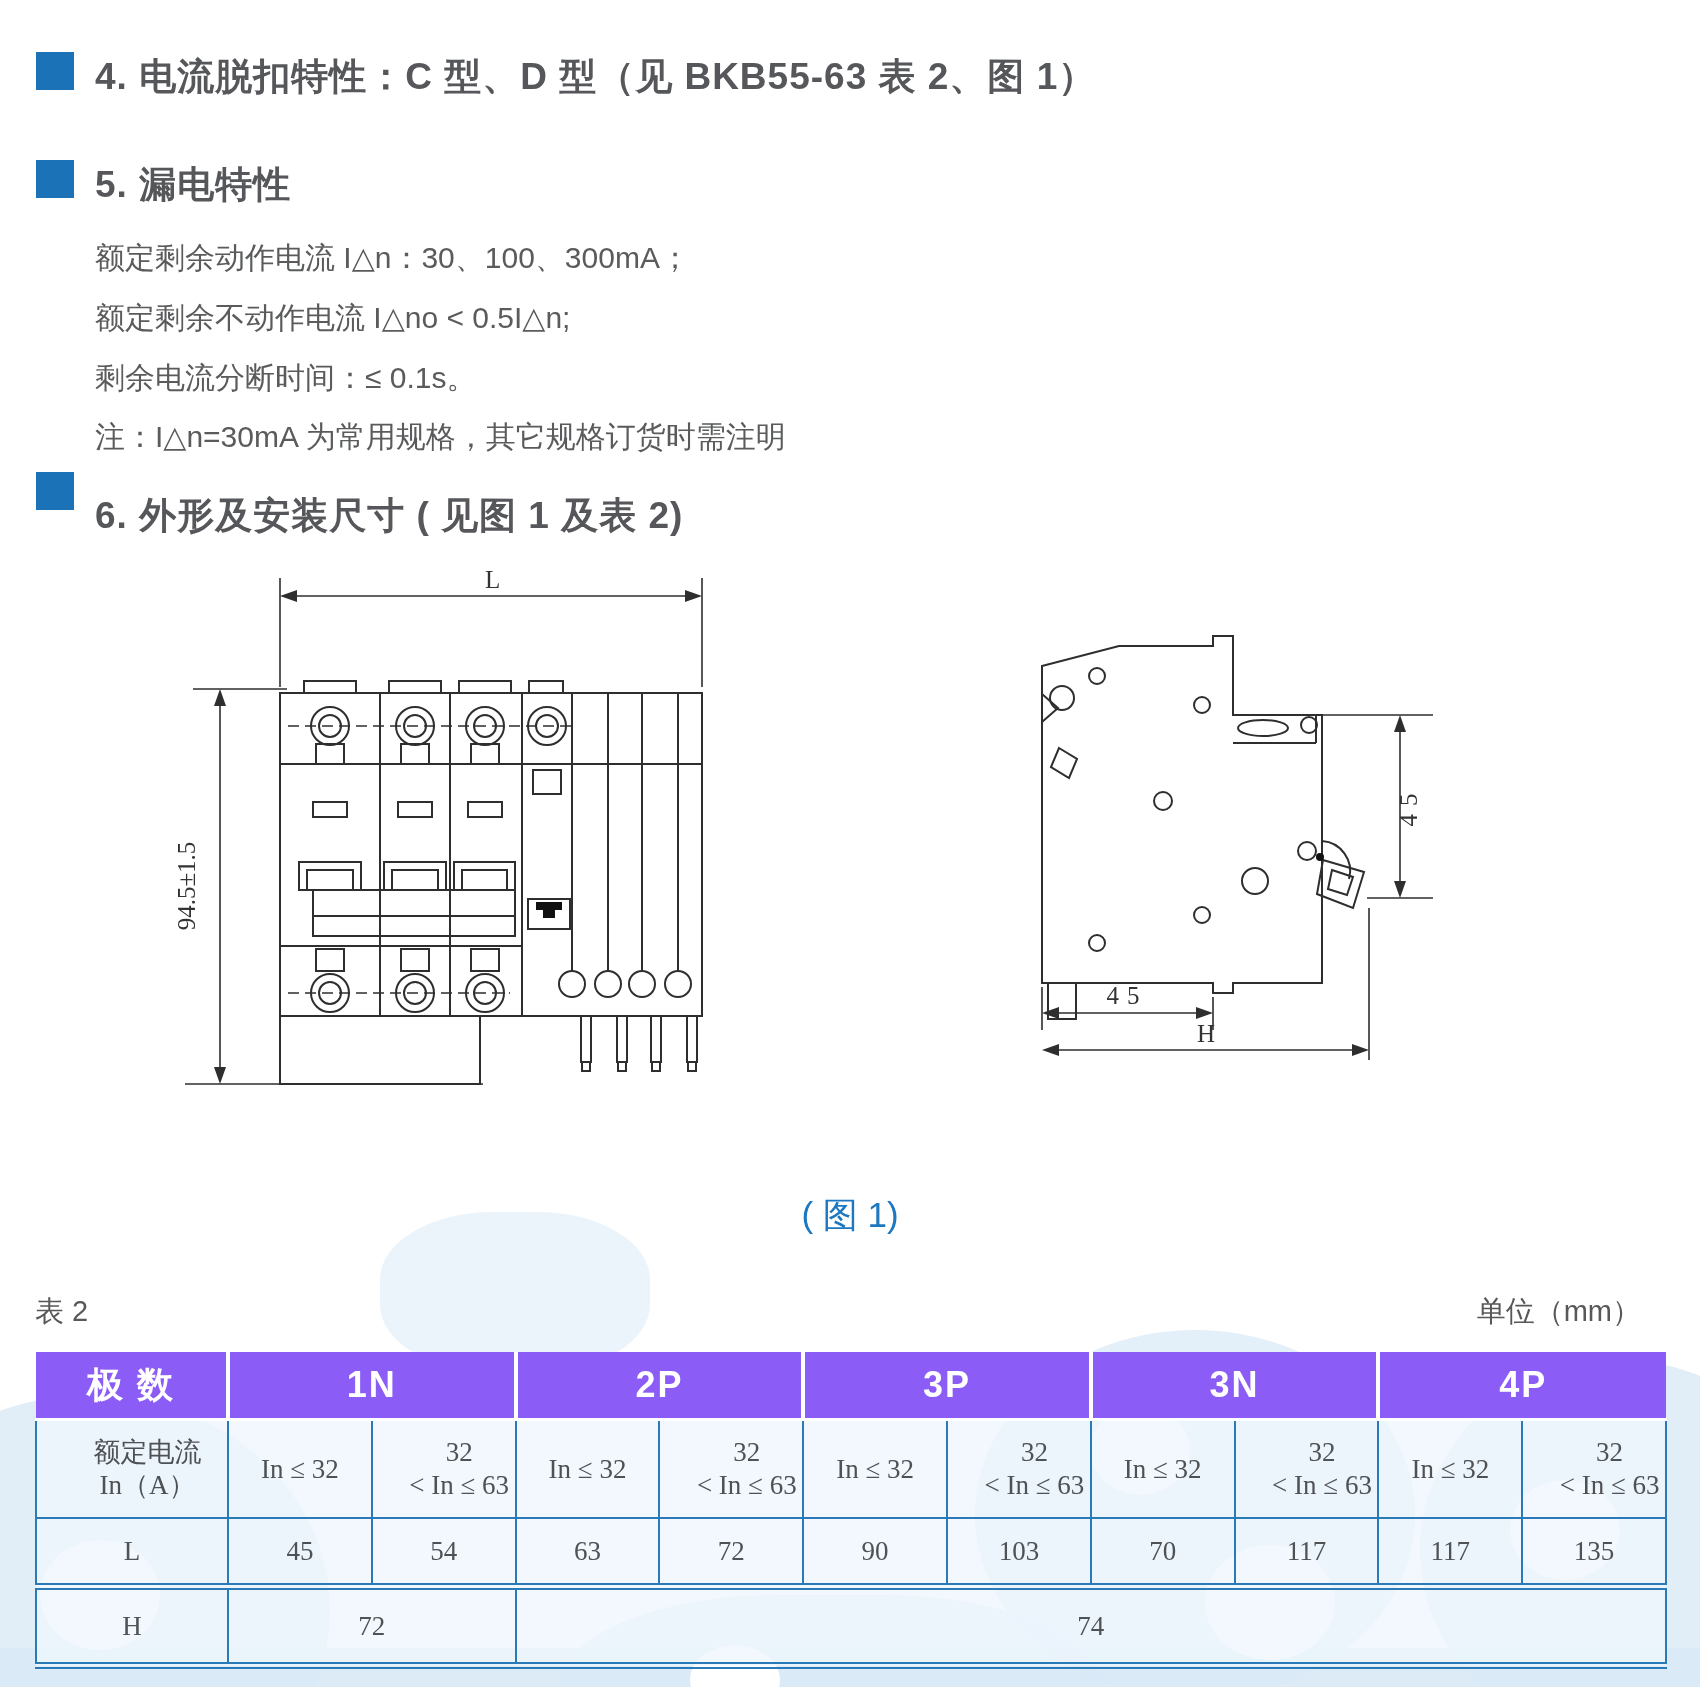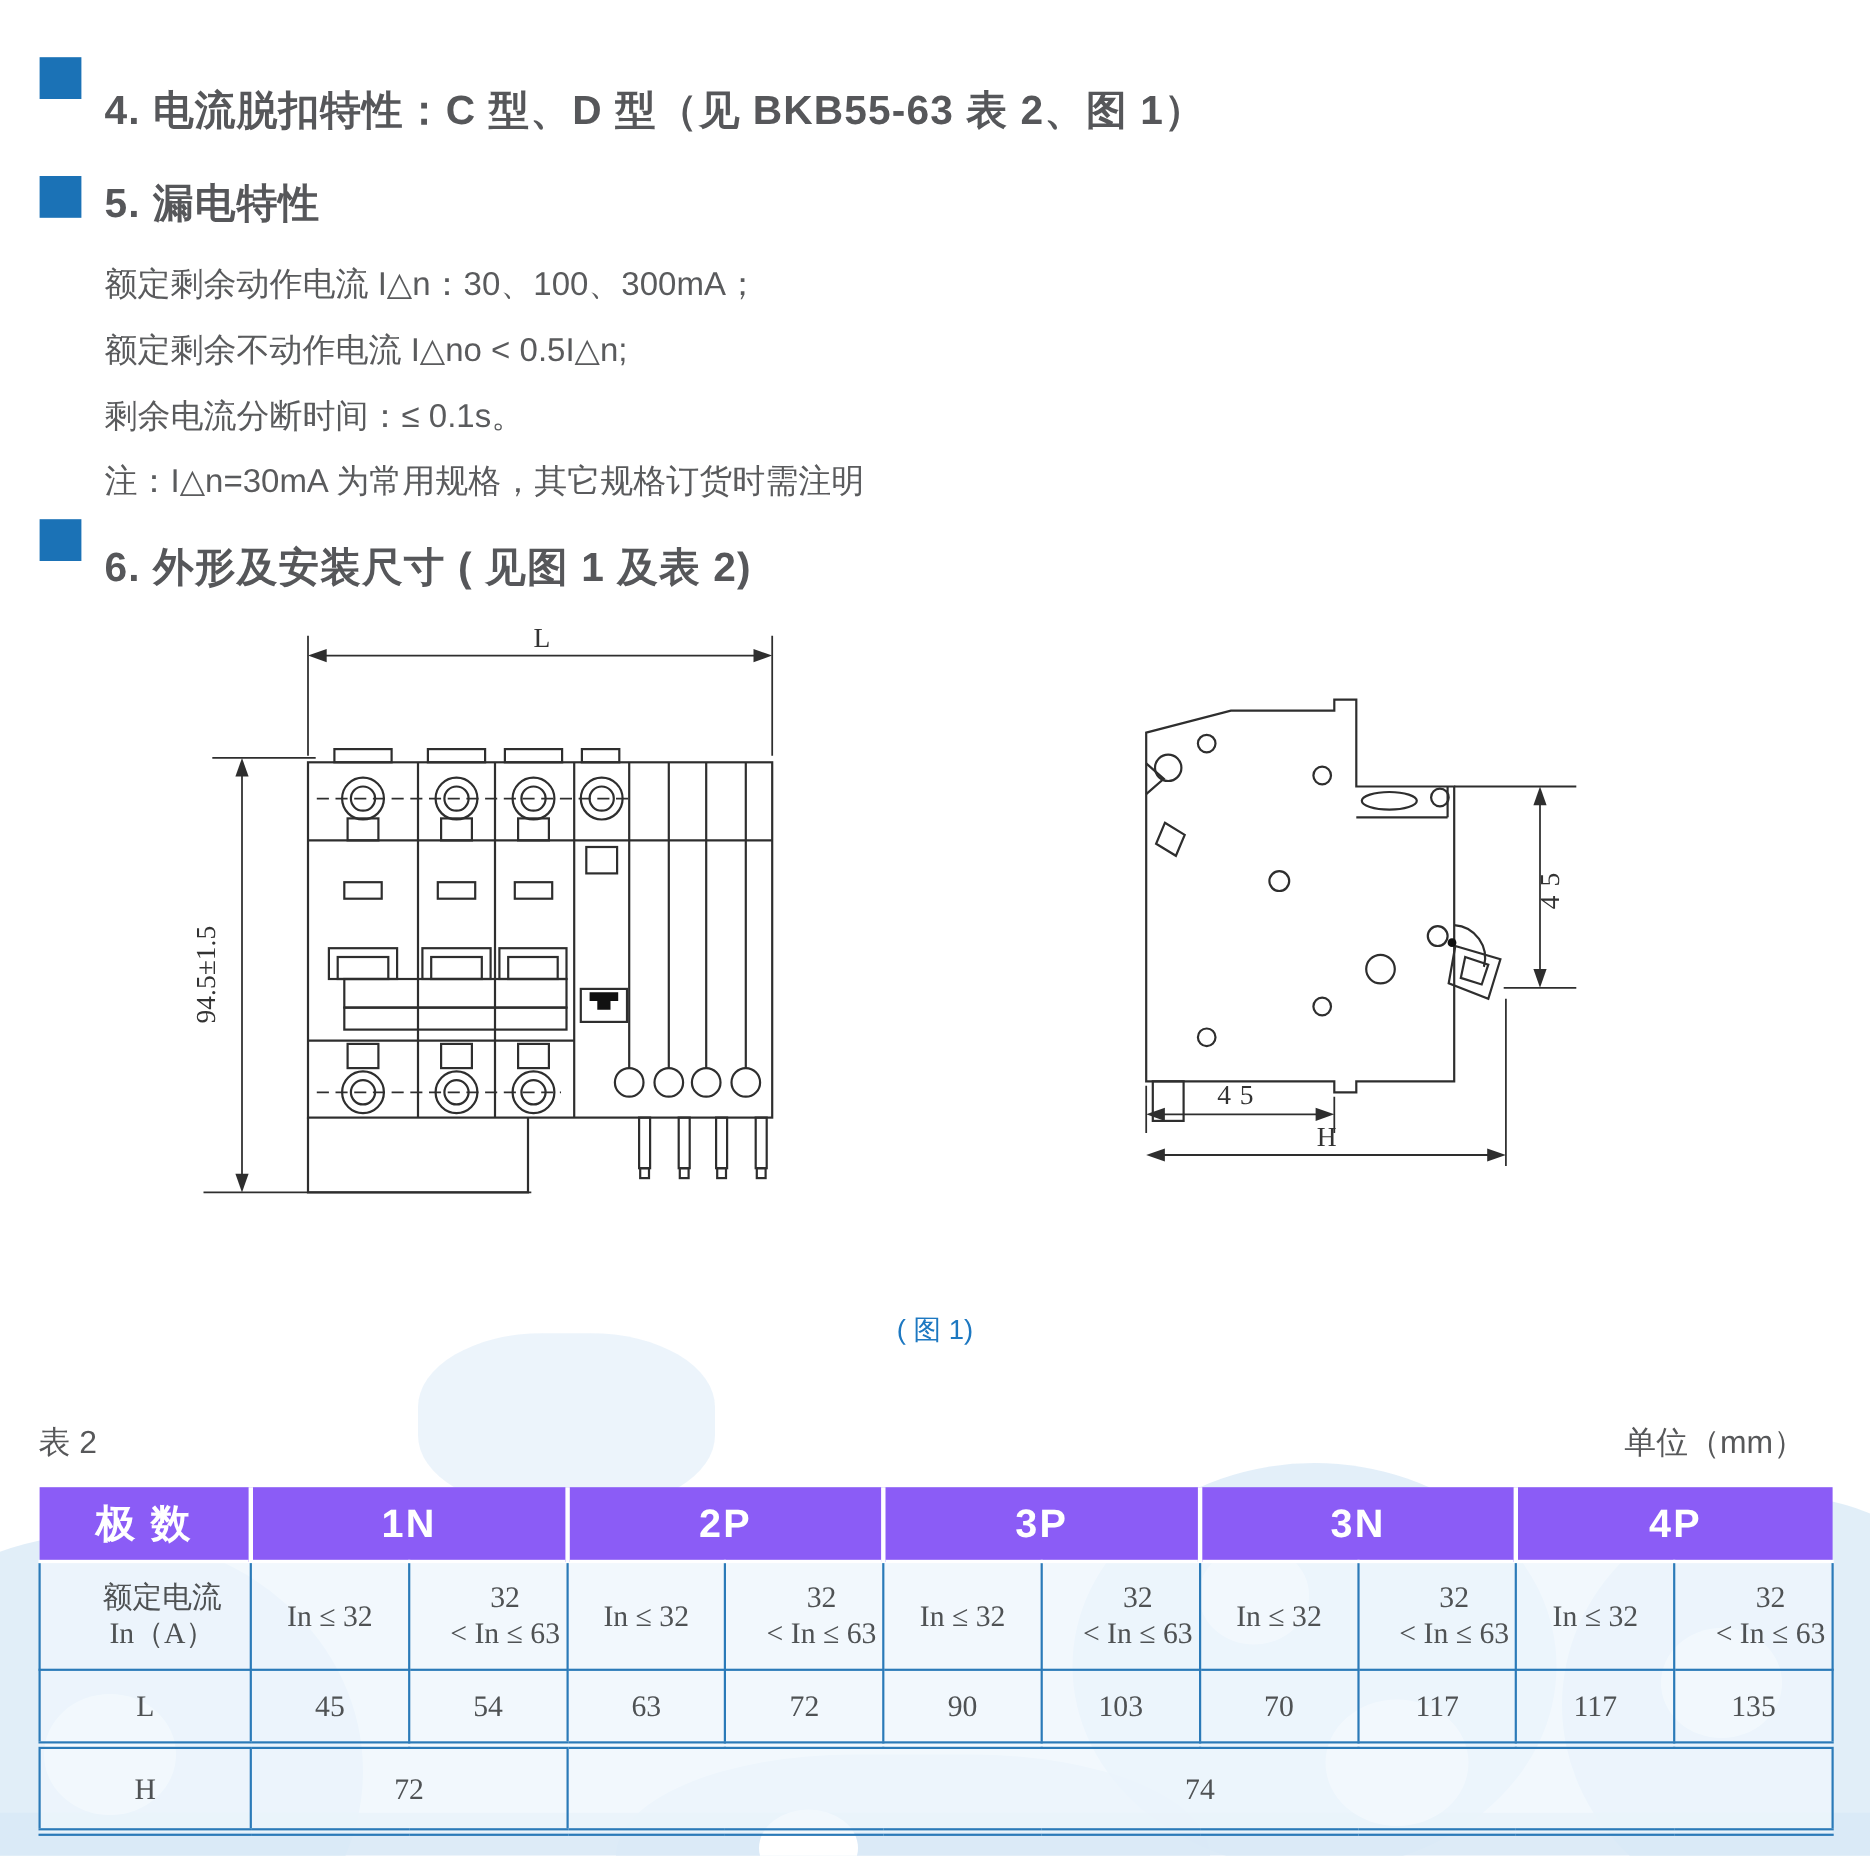--- a/index.html
+++ b/index.html
@@ -18,21 +18,21 @@
   .bullet { position:absolute; left:36px; width:38px; height:38px; background:#1b72b6; }
   .heading {
     position:absolute; left:95px; font-size:37px; font-weight:bold;
     color:#56575a; letter-spacing:1px; white-space:nowrap;
   }
   .para {
     position:absolute; left:95px; font-size:30px; color:#5a5b5d; white-space:nowrap;
   }
   .fig-caption {
     position:absolute; top:1192px; left:0; width:1700px; text-align:center;
-    color:#1d78c1; font-size:25px;
+    color:#1d78c1; font-size:35px;
   }
   .tbl-head { position:absolute; left:35px; top:1292px; width:1630px; height:40px;
     font-size:29px; color:#57585a; }
   .tbl-title { position:absolute; left:0; width:100%; }
   .tbl-unit  { position:absolute; right:24px; top:0; }
   table.spec {
     position:absolute; left:35px; top:1352px; width:1630px;
     border-collapse:collapse; table-layout:fixed;
   }
   table.spec th {
@@ -73,21 +73,21 @@
   <div class="wm-white" style="left:40px; top:1540px; width:120px; height:110px;"></div>
   <div class="wm-white" style="left:1090px; top:1405px; width:100px; height:90px;"></div>
   <div class="wm-white" style="left:1205px; top:1545px; width:130px; height:115px;"></div>
   <div class="wm-white" style="left:1510px; top:1480px; width:110px; height:100px;"></div>
   <div class="wm-white" style="left:690px; top:1645px; width:90px; height:70px;"></div>
 </div>
 
 <div class="content">
 
   <div class="bullet" style="top:52px;"></div>
-  <div class="heading" style="top:52px;margin-top:24px;">4. 电流脱扣特性：C 型、D 型（见 BKB55-63 表 2、图 1）</div>
+  <div class="heading" style="top:52px;">4. 电流脱扣特性：C 型、D 型（见 BKB55-63 表 2、图 1）</div>
 
   <div class="bullet" style="top:160px;"></div>
   <div class="heading" style="top:160px;">5. 漏电特性</div>
 
   <div class="para" style="top:238px;">额定剩余动作电流 I△n：30、100、300mA；</div>
   <div class="para" style="top:298px;">额定剩余不动作电流 I△no &lt; 0.5I△n;</div>
   <div class="para" style="top:358px;">剩余电流分断时间：≤ 0.1s。</div>
   <div class="para" style="top:417px;">注：I△n=30mA 为常用规格，其它规格订货时需注明</div>
 
   <div class="bullet" style="top:472px;"></div>

